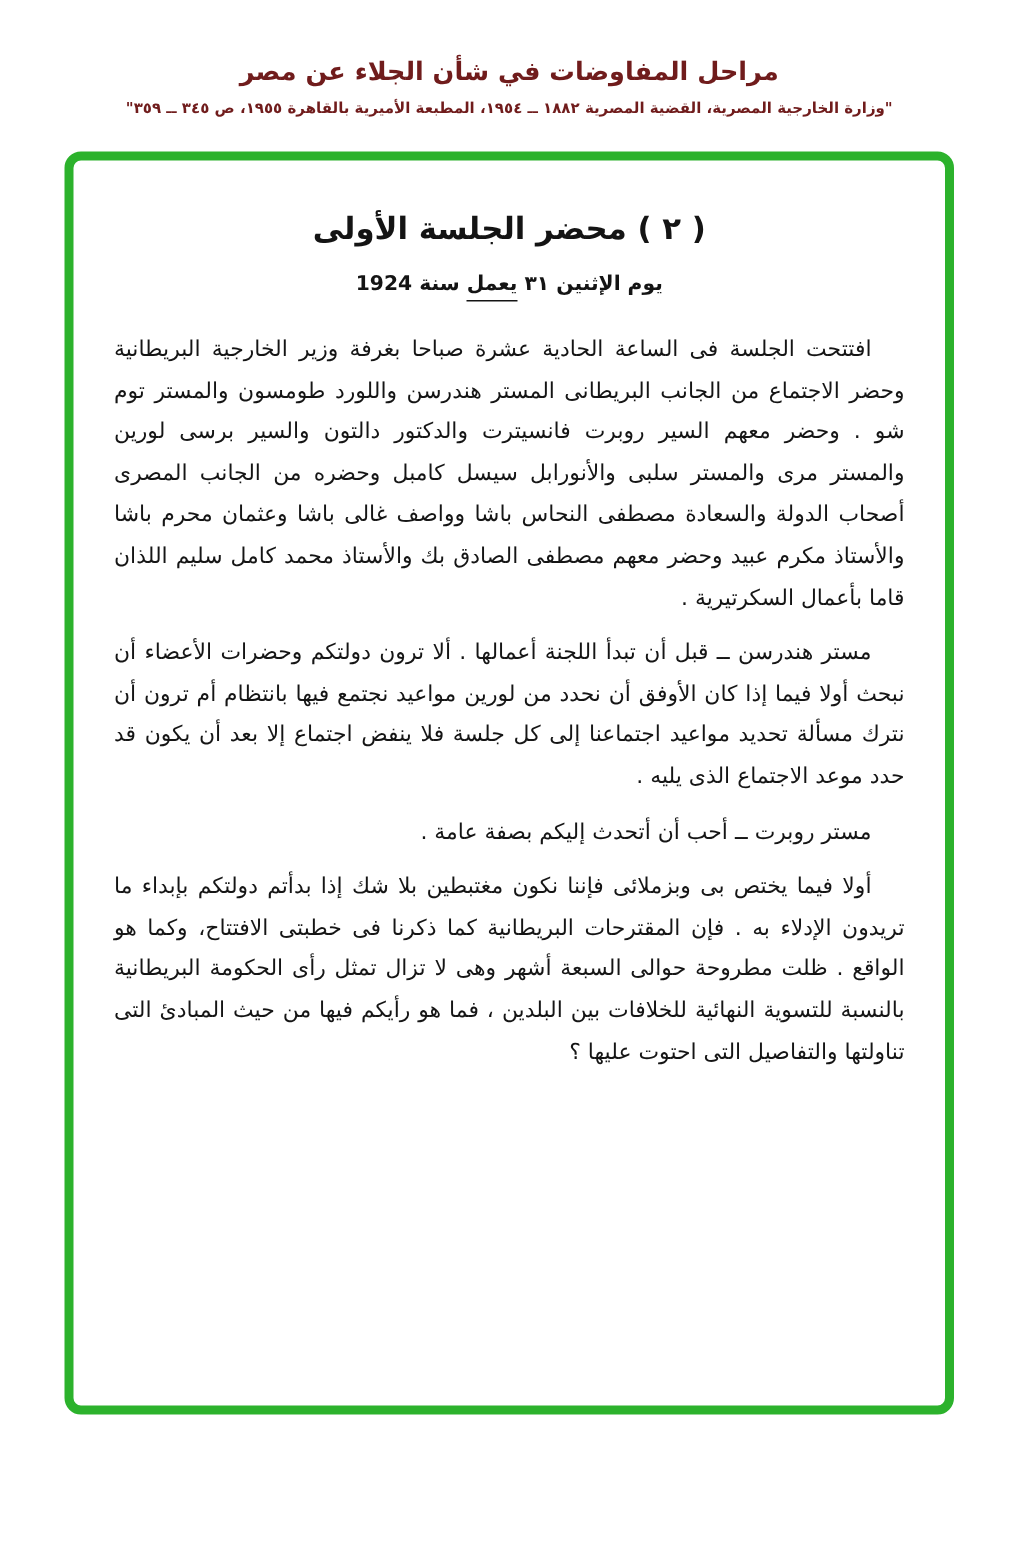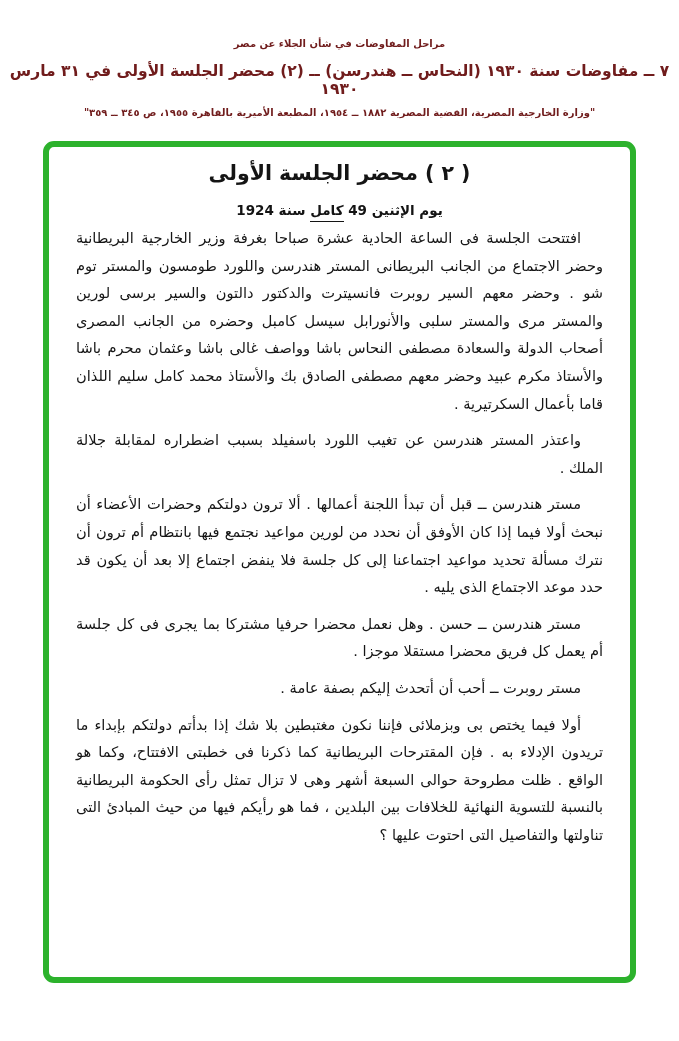--- a/index.html
+++ b/index.html
@@ -10,74 +10,71 @@
     color: var(--body-color, #151515);
     direction: rtl;
     overflow: hidden;
   }
   .page-header {
     padding-top: 38px;
     text-align: center;
     color: var(--header-color, #701c1c);
     font-weight: bold;
   }
-  .hdr-line1 { font-size: 10px; letter-spacing: 0.2px; }
+  .hdr-line1 { font-size: 17px; letter-spacing: 0.2px; }
   .hdr-line2 { font-size: 15.5px; margin-top: 13px; }
   .hdr-line3 { font-size: 10px; margin-top: 9px; }
   .frame {
     width: 593px;
     height: 842px;
     margin: 23px auto 0;
     border: 6px solid var(--frame-color, #2cb22c);
     border-radius: 11px;
-    padding: 8px 27px 0;
+    padding: 27px 27px 0;
     background: #ffffff;
   }
   .doc-title {
     text-align: center;
     font-size: 20.5px;
     font-weight: bold;
     color: #141414;
     margin-top: 6px;
   }
   .doc-date {
     text-align: center;
     font-size: 13.5px;
     font-weight: bold;
     color: #141414;
     margin-top: 17px;
   }
   .doc-date .u {
     border-bottom: 1.6px solid #141414;
     padding-bottom: 3px;
   }
-  .doc-body { margin-top: 6px; }
+  .doc-body { margin-top: 22px; }
   .doc-body p.para {
     font-size: 14.6px;
     line-height: 27.6px;
     text-align: justify;
     text-indent: 22px;
     color: #151515;
     margin-top: 9px;
   }
   .doc-body p.para:first-child { margin-top: 0; }
 </style>
 </head>
 <body>
 
 <header class="page-header">
   <div class="hdr-line1">مراحل المفاوضات في شأن الجلاء عن مصر</div>
-  <div class="hdr-line2">٧ ــ مفاوضات سنة ١٩٣٠ (النحاس ــ هندرسن) ــ (٢) محضر الجلسة الأولى في ٣١ مارس ١٩٣٠</div>
   <div class="hdr-line3">"وزارة الخارجية المصرية، القضية المصرية ١٨٨٢ ــ ١٩٥٤، المطبعة الأميرية بالقاهرة ١٩٥٥، ص ٣٤٥ ــ ٣٥٩"</div>
 </header>
 
 <section class="frame">
   <div class="doc-title">( ٢ ) محضر الجلسة الأولى</div>
-  <div class="doc-date"><span>يوم الإثنين 49 </span><span class="u">كامل</span><span> سنة 1924</span></div>
+  <div class="doc-date"><span>يوم الإثنين ٣١ </span><span class="u">يعمل</span><span> سنة 1924</span></div>
   <div class="doc-body">
       <p class="para">افتتحت الجلسة فى الساعة الحادية عشرة صباحا بغرفة وزير الخارجية البريطانية وحضر الاجتماع من الجانب البريطانى المستر هندرسن واللورد طومسون والمستر توم شو . وحضر معهم السير روبرت فانسيترت والدكتور دالتون والسير برسى لورين والمستر مرى والمستر سلبى والأنورابل سيسل كامبل وحضره من الجانب المصرى أصحاب الدولة والسعادة مصطفى النحاس باشا وواصف غالى باشا وعثمان محرم باشا والأستاذ مكرم عبيد وحضر معهم مصطفى الصادق بك والأستاذ محمد كامل سليم اللذان قاما بأعمال السكرتيرية .</p>
-      <p class="para">واعتذر المستر هندرسن عن تغيب اللورد باسفيلد بسبب اضطراره لمقابلة جلالة الملك .</p>
       <p class="para">مستر هندرسن ــ قبل أن تبدأ اللجنة أعمالها . ألا ترون دولتكم وحضرات الأعضاء أن نبحث أولا فيما إذا كان الأوفق أن نحدد من لورين مواعيد نجتمع فيها بانتظام أم ترون أن نترك مسألة تحديد مواعيد اجتماعنا إلى كل جلسة فلا ينفض اجتماع إلا بعد أن يكون قد حدد موعد الاجتماع الذى يليه .</p>
-      <p class="para">مستر هندرسن ــ حسن . وهل نعمل محضرا حرفيا مشتركا بما يجرى فى كل جلسة أم يعمل كل فريق محضرا مستقلا موجزا .</p>
       <p class="para">مستر روبرت ــ أحب أن أتحدث إليكم بصفة عامة .</p>
       <p class="para">أولا فيما يختص بى وبزملائى فإننا نكون مغتبطين بلا شك إذا بدأتم دولتكم بإبداء ما تريدون الإدلاء به . فإن المقترحات البريطانية كما ذكرنا فى خطبتى الافتتاح، وكما هو الواقع . ظلت مطروحة حوالى السبعة أشهر وهى لا تزال تمثل رأى الحكومة البريطانية بالنسبة للتسوية النهائية للخلافات بين البلدين ، فما هو رأيكم فيها من حيث المبادئ التى تناولتها والتفاصيل التى احتوت عليها ؟</p>
     </div>
 </section>
 
 </body></html>

